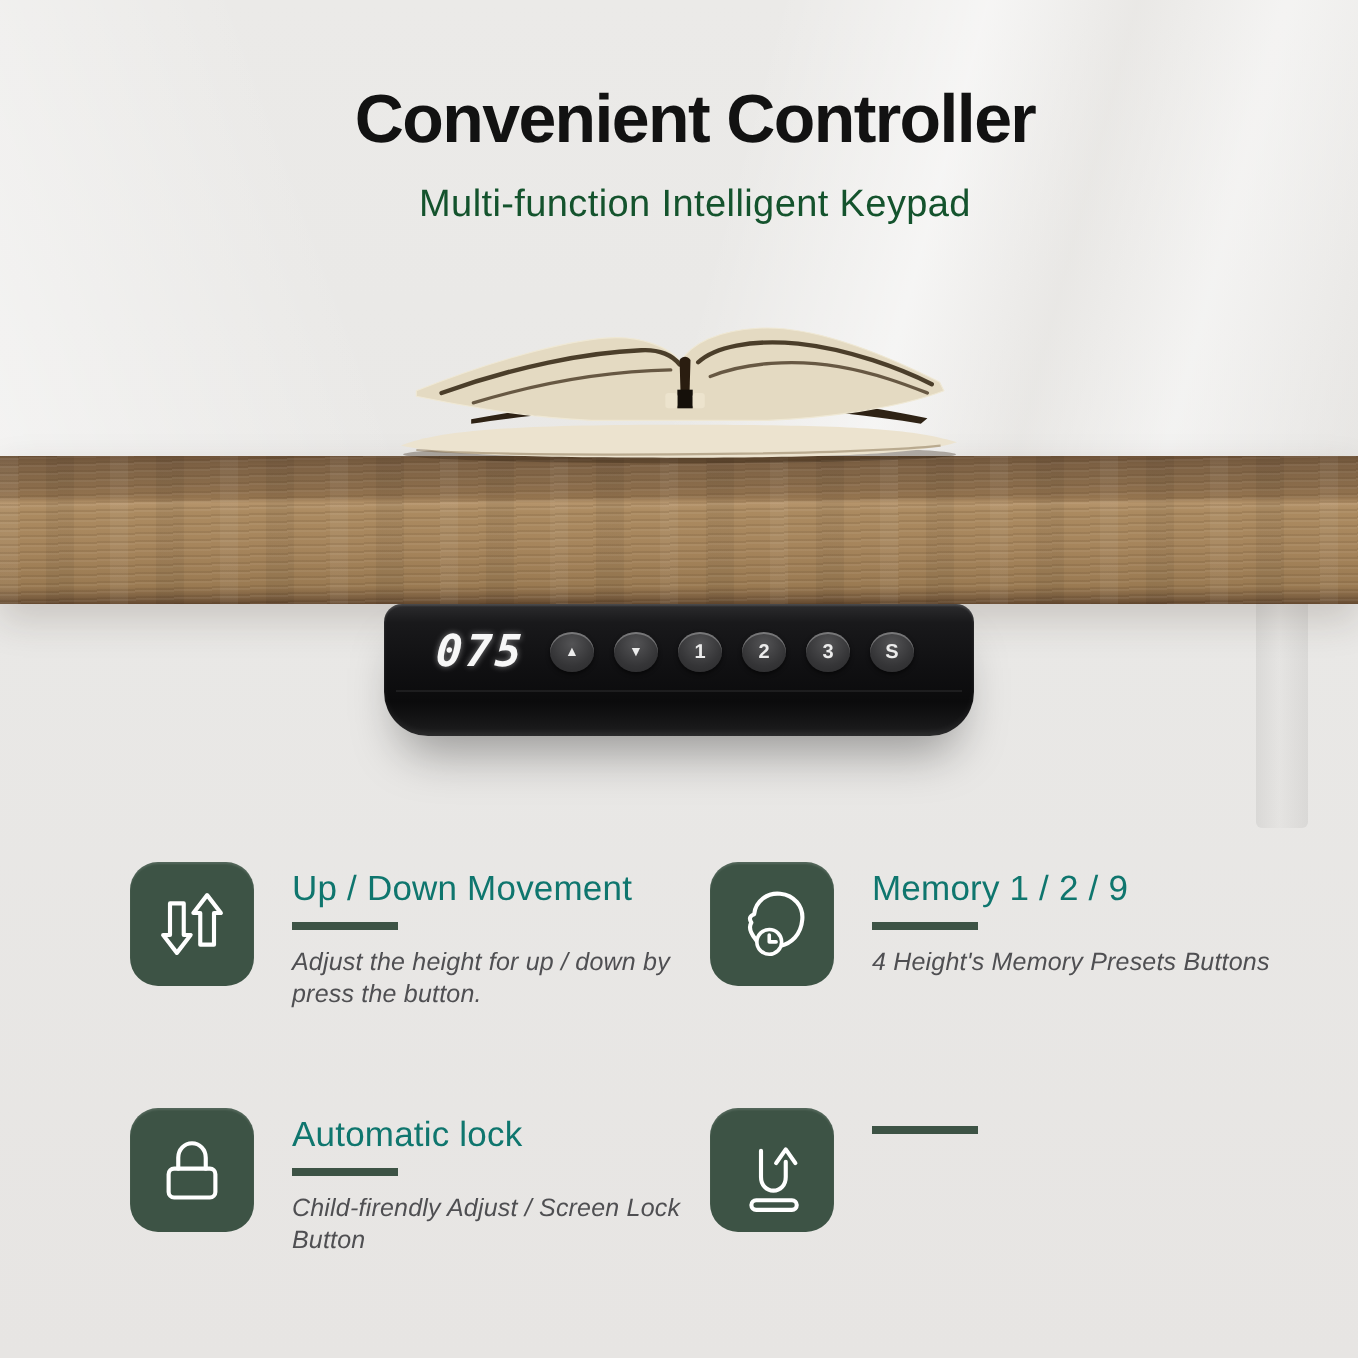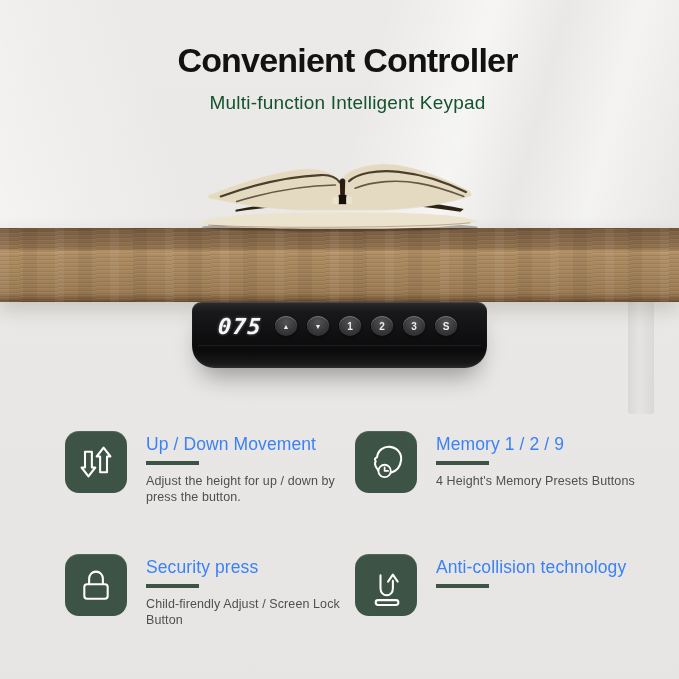--- a/index.html
+++ b/index.html
@@ -77,25 +77,25 @@
   }
   .feature{display:flex;gap:19px;}
   .feature-icon{
     width:62px;height:62px;flex:0 0 62px;border-radius:14px;
     background:#3d5345;display:flex;align-items:center;justify-content:center;
     box-shadow:inset 0 1px 1px rgba(255,255,255,0.12);
   }
   .feature-icon svg{display:block;}
   .feature-text{padding-top:3px;}
   .feature-title{
-    font-size:17.5px;font-weight:400;color:#3b82f6;letter-spacing:0.1px;line-height:21px;
+    font-size:17.5px;font-weight:400;color:#0f766e;letter-spacing:0.1px;line-height:21px;
   }
   .feature-underline{width:53px;height:4px;background:#3d5345;margin-top:6px;}
   .feature-desc{
-    margin-top:8px;font-size:12.5px;line-height:16px;color:#4f4f52;letter-spacing:0.1px;
+    margin-top:8px;font-size:12.5px;line-height:16px;color:#4f4f52;letter-spacing:0.1px;font-style:italic;
   }
   .col-left .feature-desc{max-width:200px;}
   .col-right .feature-desc{max-width:238px;}
 </style>
 </head>
 <body>
 
 <div class="streaks"></div>
 
 <div class="header">
@@ -178,33 +178,32 @@
   </div>
 
   <div class="feature col-left">
     <div class="feature-icon">
       <svg width="44" height="44" viewBox="0 0 64 64" fill="none" stroke="#ffffff" stroke-width="3" stroke-linejoin="round">
         <path d="M22,31 V23 C22,17 26.5,12.5 32,12.5 C37.5,12.5 42,17 42,23 V31" stroke-linecap="round"></path>
         <rect x="15" y="31" width="34" height="21" rx="4"></rect>
       </svg>
     </div>
     <div class="feature-text">
-      <div class="feature-title">Security press</div>
+      <div class="feature-title">Automatic lock</div>
       <div class="feature-underline"></div>
       <div class="feature-desc">Child-firendly Adjust / Screen Lock Button</div>
     </div>
   </div>
 
   <div class="feature col-right">
     <div class="feature-icon">
       <svg width="44" height="44" viewBox="0 0 64 64" fill="none" stroke="#ffffff" stroke-width="3" stroke-linecap="round" stroke-linejoin="round">
         <path d="M24,18 V37 C24,43 28,47 33,47 C38,47 42,43 42,37 V26"></path>
         <path d="M35,27 L42,17 L49,27"></path>
         <rect x="17" y="54" width="33" height="7" rx="3.5"></rect>
       </svg>
     </div>
     <div class="feature-text">
-      <div class="feature-title">Anti-collision technology</div>
       <div class="feature-underline"></div>
     </div>
   </div>
 
 </div>
 
 </body></html>

